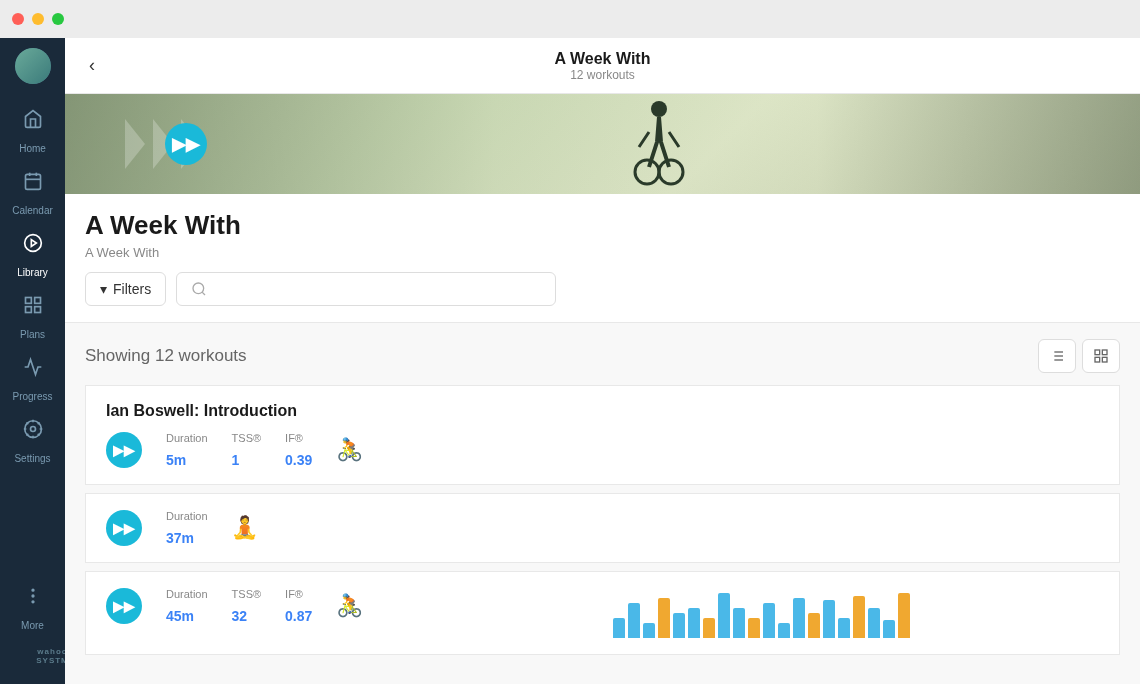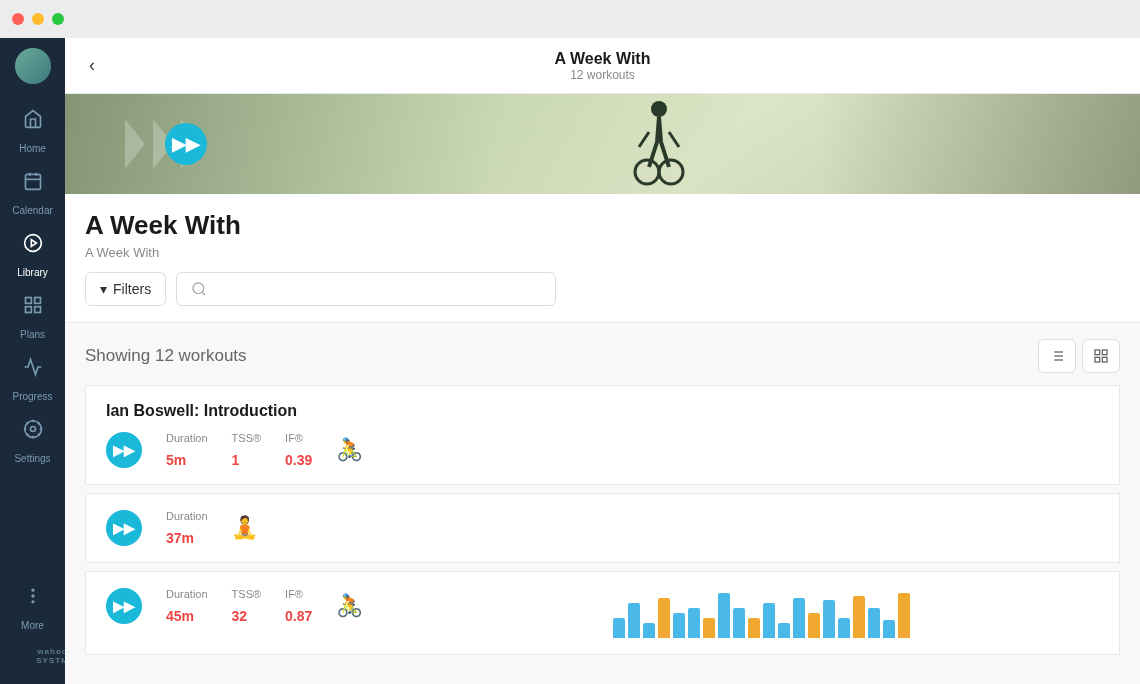--- a/index.html
+++ b/index.html
@@ -334,21 +334,21 @@
       flex-direction: column;
       gap: 8px;
     }
     .stat-label {
       font-size: 11px;
       color: #888;
     }
     .stat-value {
       font-size: 14px;
       font-weight: 600;
-      color: #ef4444;
+      color: #3b82f6;
     }
     .workout-type-icon {
       font-size: 22px;
       color: #666;
     }
 
     
     .chart-container {
       display: flex;
       align-items: flex-end;

